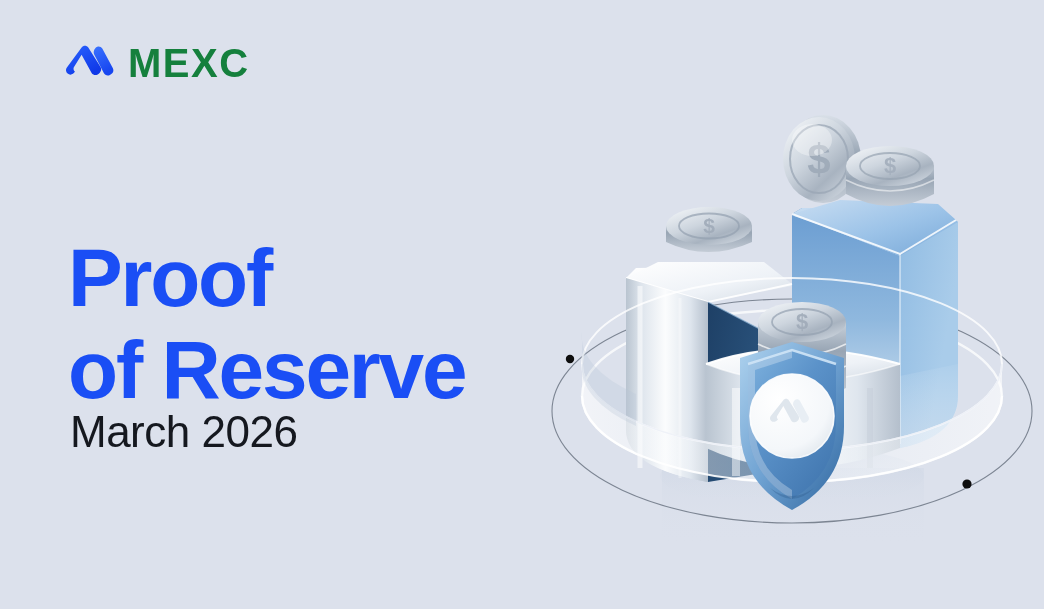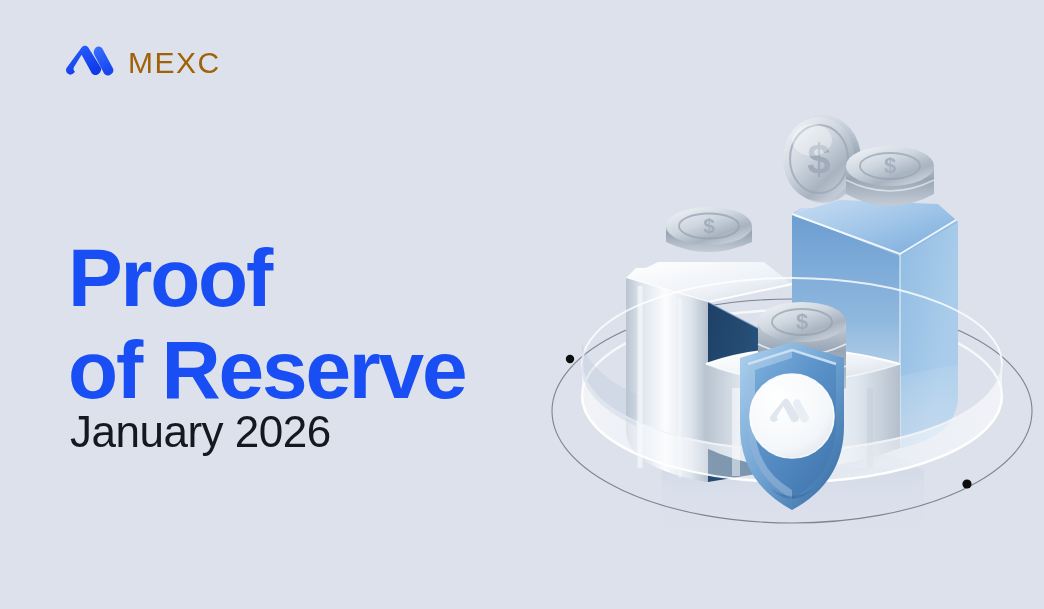--- a/index.html
+++ b/index.html
@@ -34,24 +34,24 @@
     align-items: center;
     gap: 14px;
     height: 46px;
   }
   .brand-mark {
     width: 48px;
     height: 36px;
     display: block;
   }
   .brand-word {
-    font-size: 30px;
-    font-weight: 400;
+    font-size: 40px;
+    font-weight: 700;
     letter-spacing: 1.5px;
-    color: #a16207;
+    color: #15803d;
     line-height: 1;
     font-family: "Liberation Sans", sans-serif;
   }
 
   
   .headline {
     position: absolute;
     left: 68px;
     top: 196px;
     color: #1a4ef5;
@@ -109,21 +109,21 @@
         </defs>
         <path d="M15.6 2.6c1.6-2.5 5.1-2.5 6.7 0l12.1 19.1c1.2 1.9 1.0 4.4-.6 6.0l-1.0 1.0c-2.1 2.1-5.6 1.7-7.2-.8L15.6 9.8 8.0 22.1c-0.9 1.5-0.5 3.4 0.9 4.4l0.1 0.1C7.3 29.8 3.9 30.5 1.6 28.6 -0.2 27.1 -0.5 24.6 0.7 22.7z" fill="url(#markA)"></path>
         <path d="M29.5 3.0c1.8-2.3 5.4-2.0 6.8 0.6l10.6 19.6c1.1 2.1 0.4 4.7-1.6 5.9l-1.4 0.8c-2.2 1.3-5.0 0.4-6.1-1.9L28.2 9.6c-1.0-2.1-0.5-4.6 1.3-6.6z" fill="url(#markB)"></path>
       </svg>
     </span>
     <span class="brand-word">MEXC</span>
   </div>
 
   <h1 class="headline">Proof
 of Reserve</h1>
-  <div class="subtitle">January 2026</div>
+  <div class="subtitle">March 2026</div>
 
   <div class="illustration">
     <svg viewBox="0 0 504 470" aria-hidden="true">
       <defs>
 
         <linearGradient id="blueTop" x1="0" y1="0" x2="1" y2="1">
           <stop offset="0%" stop-color="#c8ddf2"></stop>
           <stop offset="55%" stop-color="#9cc3e8"></stop>
           <stop offset="100%" stop-color="#79a9d8"></stop>
         </linearGradient>

